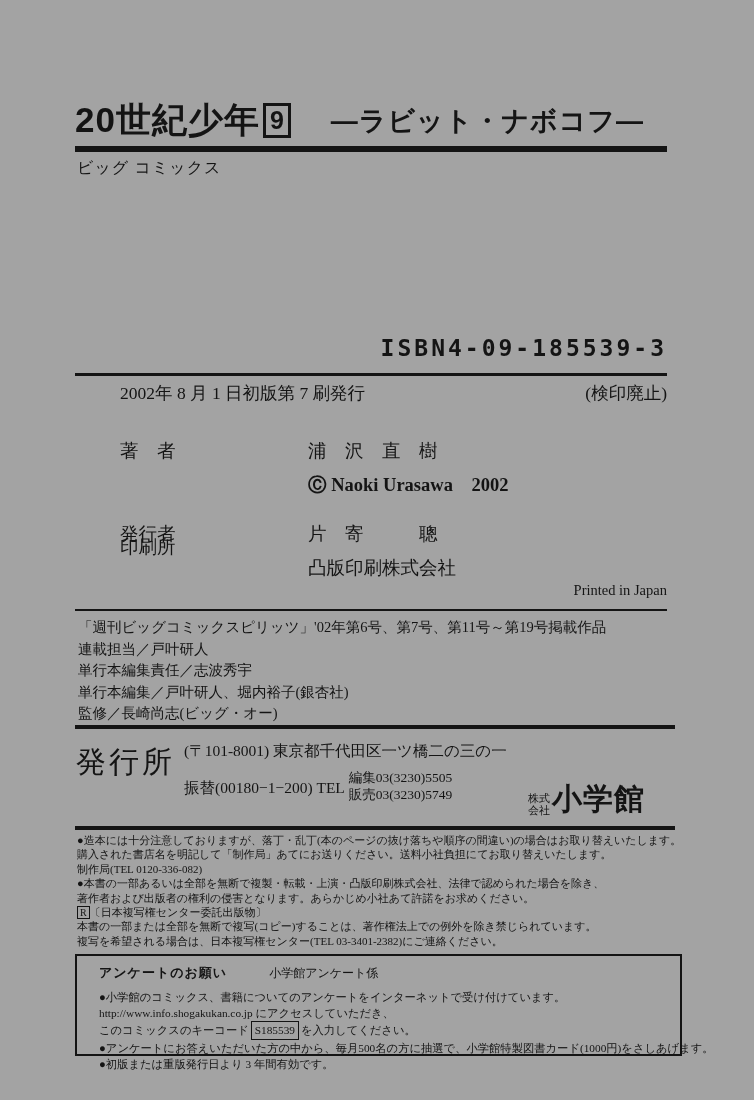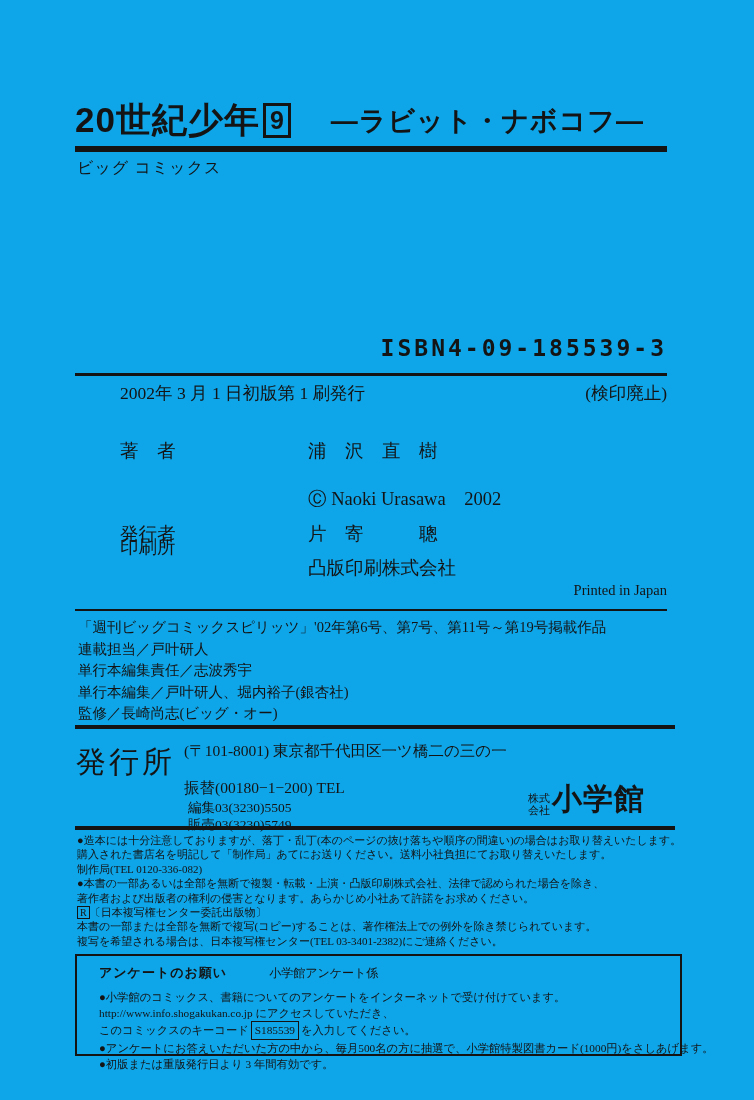--- a/index.html
+++ b/index.html
@@ -1,20 +1,20 @@
 <!DOCTYPE html>
 <html lang="ja"><head>
 <meta charset="utf-8">
 <style>
   html,body{margin:0;padding:0;background:#e8e8e8;}
   .page{
     position:relative;
     width:754px;height:1100px;
     margin:0 auto;
-    background:#0ea5e9;
+    background:#a3a3a3;
     color:#141414;
     font-family:"Liberation Serif","DejaVu Serif",serif;
     overflow:hidden;
   }
   .abs{position:absolute;white-space:nowrap;}
   .sans{font-family:"Liberation Sans","DejaVu Sans",sans-serif;}
   .rule{position:absolute;background:#141414;}
 
   
   .title-block{left:75px;top:97px;display:flex;align-items:center;}
@@ -35,21 +35,21 @@
   .colophon-label{left:120px;font-size:18.5px;}
   .colophon-value{left:308px;font-size:18.5px;}
   .printed-in{left:75px;top:582px;width:592px;text-align:right;font-size:14.5px;}
 
   
   .serialization{left:78px;top:617px;font-size:14.5px;line-height:21.5px;}
 
   
   .po-label{left:76px;top:742px;font-size:30px;font-weight:normal;letter-spacing:3px;}
   .po-address{left:184px;top:741px;font-size:15.5px;}
-  .po-telrow{left:184px;top:769px;display:flex;align-items:flex-start;flex-direction:column;}
+  .po-telrow{left:184px;top:769px;display:flex;align-items:flex-start;}
   .po-transfer{font-size:15.5px;padding-top:9px;}
   .po-phones{margin-left:4px;font-size:13.5px;line-height:17px;}
   .po-company{left:528px;top:779px;display:flex;align-items:flex-end;}
   .po-ctype{font-size:11px;line-height:12px;margin-bottom:4px;}
   .po-cname{font-size:30px;font-weight:bold;letter-spacing:1px;margin-left:2px;}
 
   
   .notices{left:77px;top:833px;font-size:11px;line-height:14.4px;}
   .r-box{display:inline-block;border:1px solid #141414;padding:0 2px;line-height:11px;font-size:10px;}
   .box-mark{display:inline-block;border:1px solid #141414;padding:0 3px;margin:0 2px;font-family:Liberation Serif, serif;}
@@ -71,27 +71,27 @@
     <span class="vol-box">9</span>
     <span class="subtitle">―ラビット・ナボコフ―</span>
   </div>
   <div class="rule" style="left:75px;top:146px;width:592px;height:6px;"></div>
   <div class="abs sans imprint">ビッグ コミックス</div>
 
   <div class="abs isbn">ISBN4-09-185539-3</div>
   <div class="rule" style="left:75px;top:373px;width:592px;height:3px;"></div>
 
   <div class="abs date-row">
-    <span class="date">2002年 3 月 1 日初版第 1 刷発行</span>
+    <span class="date">2002年 8 月 1 日初版第 7 刷発行</span>
     <span>(検印廃止)</span>
   </div>
 
   <div class="abs colophon-label" style="top:438px;">著　者</div>
   <div class="abs colophon-value" style="top:438px;">浦　沢　直　樹</div>
-  <div class="abs colophon-value" style="top:486px;">Ⓒ Naoki Urasawa　2002</div>
+  <div class="abs colophon-value" style="top:472px;font-weight:bold;">Ⓒ Naoki Urasawa　2002</div>
   <div class="abs colophon-label" style="top:521px;">発行者</div>
   <div class="abs colophon-value" style="top:521px;">片　寄　　　聰</div>
   <div class="abs colophon-label" style="top:534px;">印刷所</div>
   <div class="abs colophon-value" style="top:555px;">凸版印刷株式会社</div>
   <div class="abs printed-in">Printed in Japan</div>
 
   <div class="rule" style="left:75px;top:609px;width:592px;height:2px;"></div>
 
   <div class="abs serialization">
     <div>「週刊ビッグコミックスピリッツ」'02年第6号、第7号、第11号～第19号掲載作品</div>

